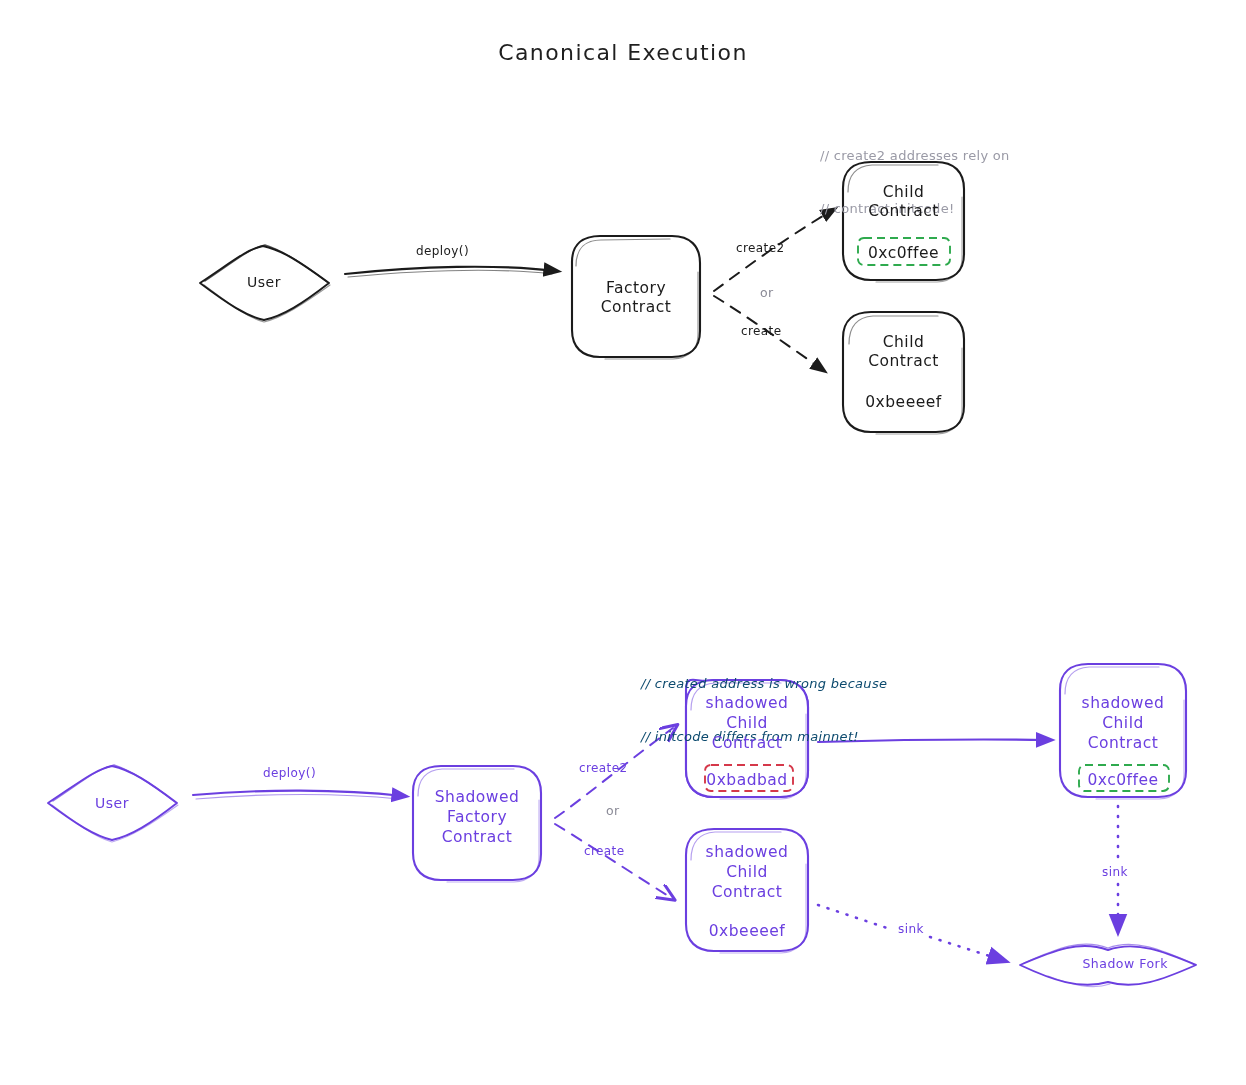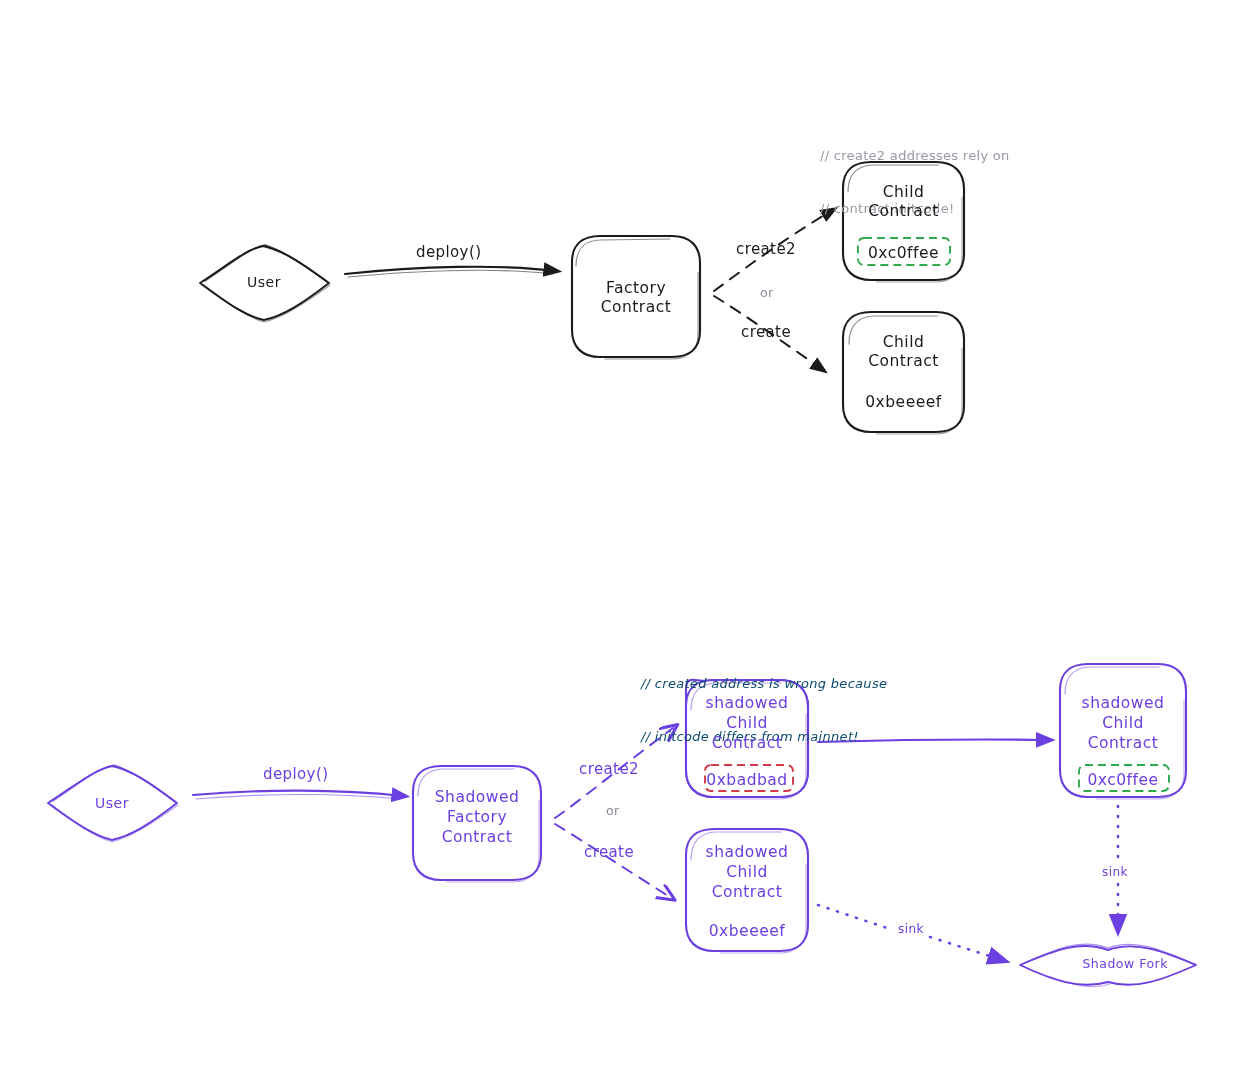--- a/index.html
+++ b/index.html
@@ -47,21 +47,21 @@
 
   .node-label {
     text-align: center;
     font-size: 15.5px;
     letter-spacing: 0.5px;
   }
   .node-label.black { color: #1b1b1b; }
   .node-label.purple { color: #6b3fe0; }
 
   .edge-label {
-    font-size: 15px;
+    font-size: 12px;
     letter-spacing: 0.4px;
   }
   .edge-label.black { color: #1b1b1b; }
   .edge-label.purple { color: #6b3fe0; }
 
   .small-label {
     font-size: 12.5px;
     color: #8a8a96;
     letter-spacing: 0.4px;
   }
@@ -228,20 +228,21 @@
     </g>
 
     <g>
       <path d="M1020,965 C1055,950 1080,940 1108,950 C1136,940 1165,952 1196,965
                C1162,980 1136,990 1108,982 C1080,990 1052,980 1020,965 Z" fill="none" stroke="#6b3fe0" stroke-width="1.9" stroke-linecap="round" stroke-linejoin="round"></path>
       <path d="M1024,963 C1058,948 1082,938 1108,948 C1134,938 1162,950 1192,963" fill="none" stroke="#6b3fe0" stroke-width="1.3" stroke-linecap="round" opacity="0.6"></path>
       <path d="M1048,976 C1072,985 1092,990 1110,984" fill="none" stroke="#6b3fe0" stroke-width="1.1" stroke-linecap="round" opacity="0.45"></path>
     </g>
   </svg>
 
+  <div class="txt section-title title-canonical" style="top:42px;">Canonical Execution</div>
 
   <div class="txt comment" style="left:820px; top:112px; width:230px;">
     <div>// create2 addresses rely on</div>
     <div>// contract initcode!</div>
   </div>
 
   <div class="txt diamond-text" style="left:219px; top:275px; width:90px; color:#1b1b1b;">User</div>
 
   <div class="txt edge-label black" style="left:416px; top:245px;">deploy()</div>
 

